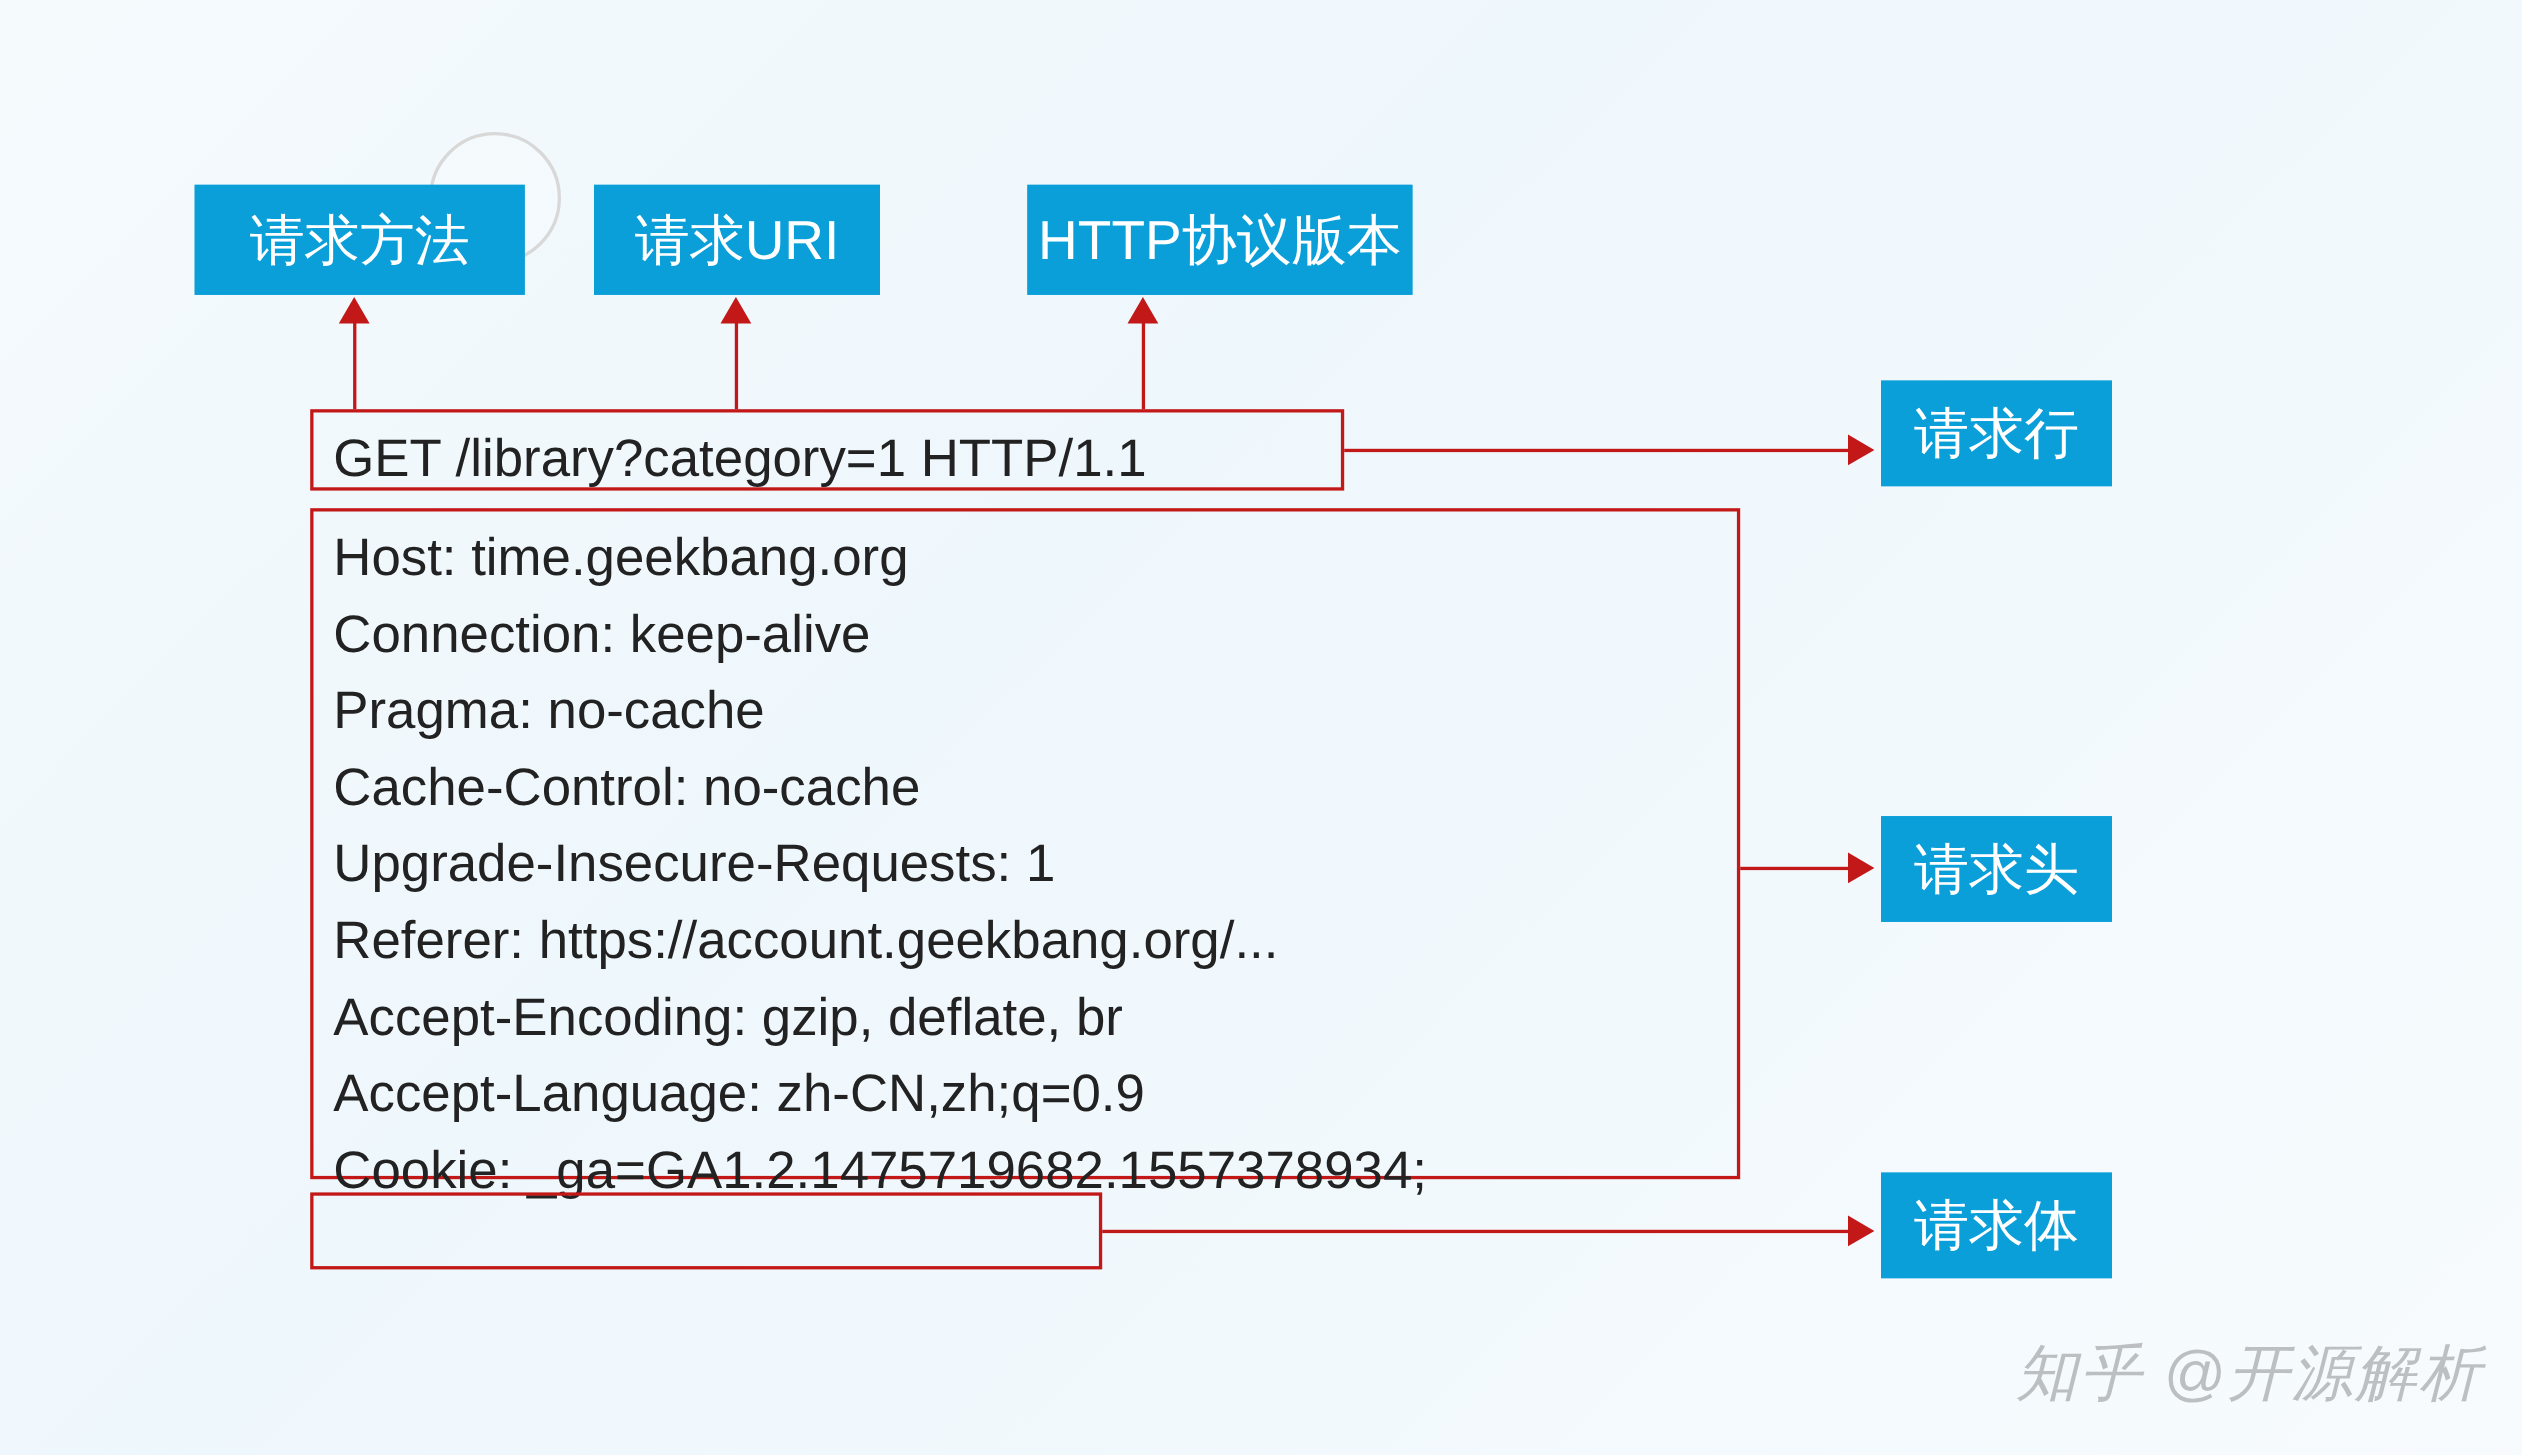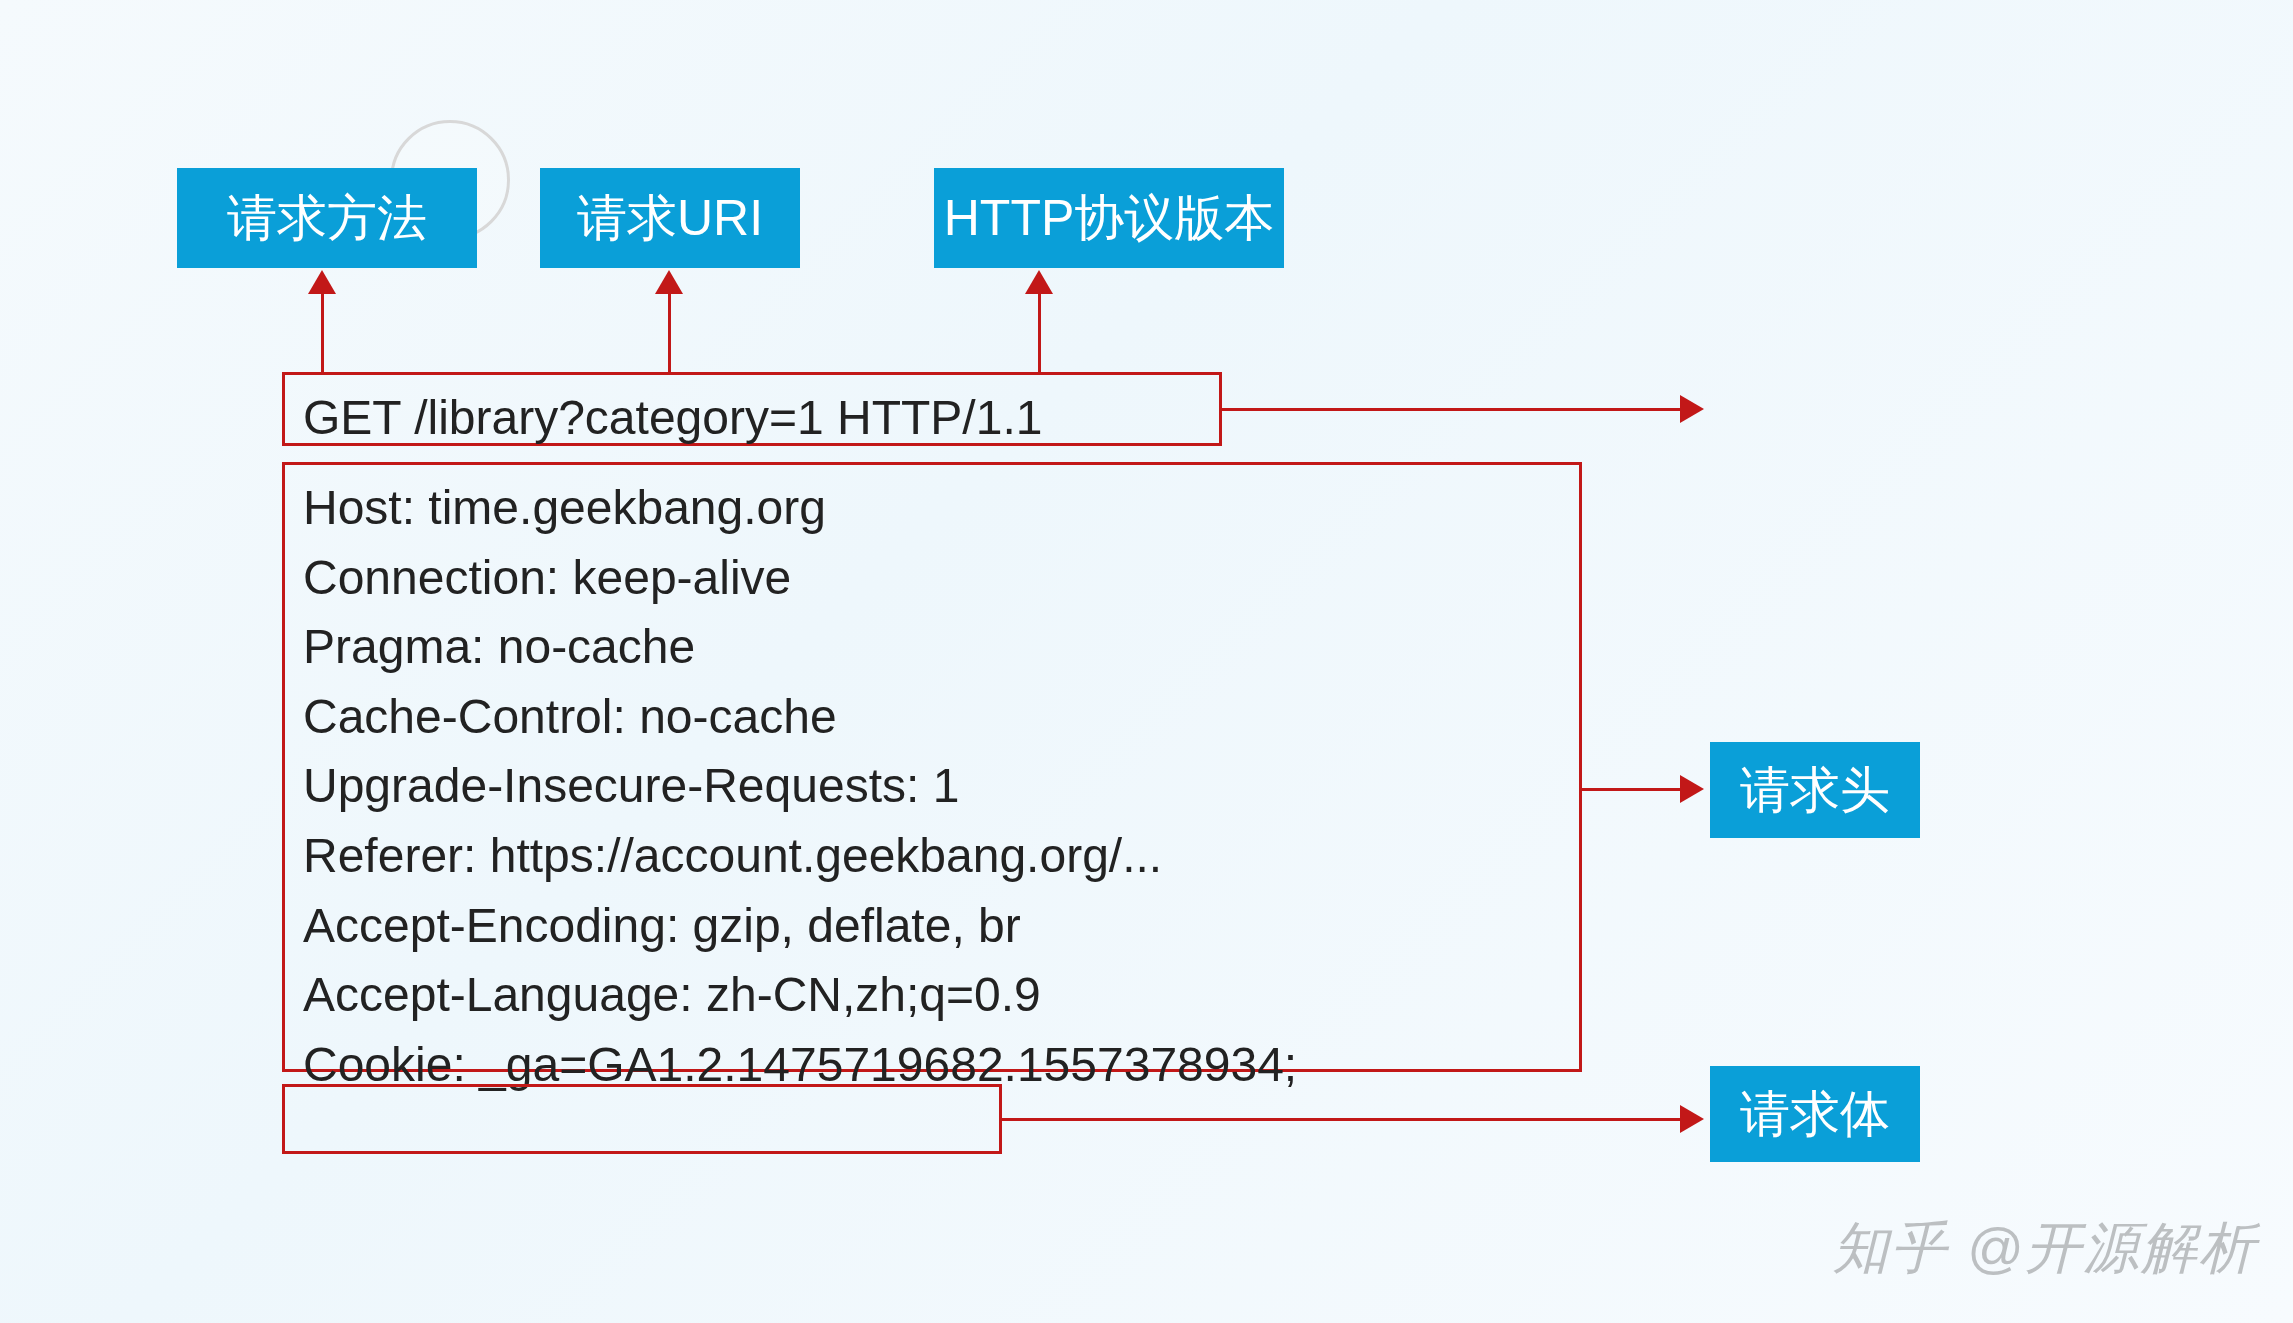--- a/index.html
+++ b/index.html
@@ -108,20 +108,21 @@
       <div>Referer: https://account.geekbang.org/...</div>
       <div>Accept-Encoding: gzip, deflate, br</div>
       <div>Accept-Language: zh-CN,zh;q=0.9</div>
       <div>Cookie: _ga=GA1.2.1475719682.1557378934;</div>
     </div>
 
   <div class="red-box" style="left:282px; top:1084px; width:720px; height:70px;">
     <span></span>
   </div>
 
+  <div class="blue-box" style="left:1710px; top:346px; width:210px; height:96px;">请求行</div>
 
   <div class="blue-box" style="left:1710px; top:742px; width:210px; height:96px;">请求头</div>
 
   <div class="blue-box" style="left:1710px; top:1066px; width:210px; height:96px;">请求体</div>
 
   <div class="arrow-line" style="left:1222px; top:408px; width:460px; height:3px;"></div>
   <div class="arrow-head-right" style="left:1680px; top:395px;"></div>
 
   <div class="arrow-line" style="left:1582px; top:788px; width:100px; height:3px;"></div>
   <div class="arrow-head-right" style="left:1680px; top:775px;"></div>

